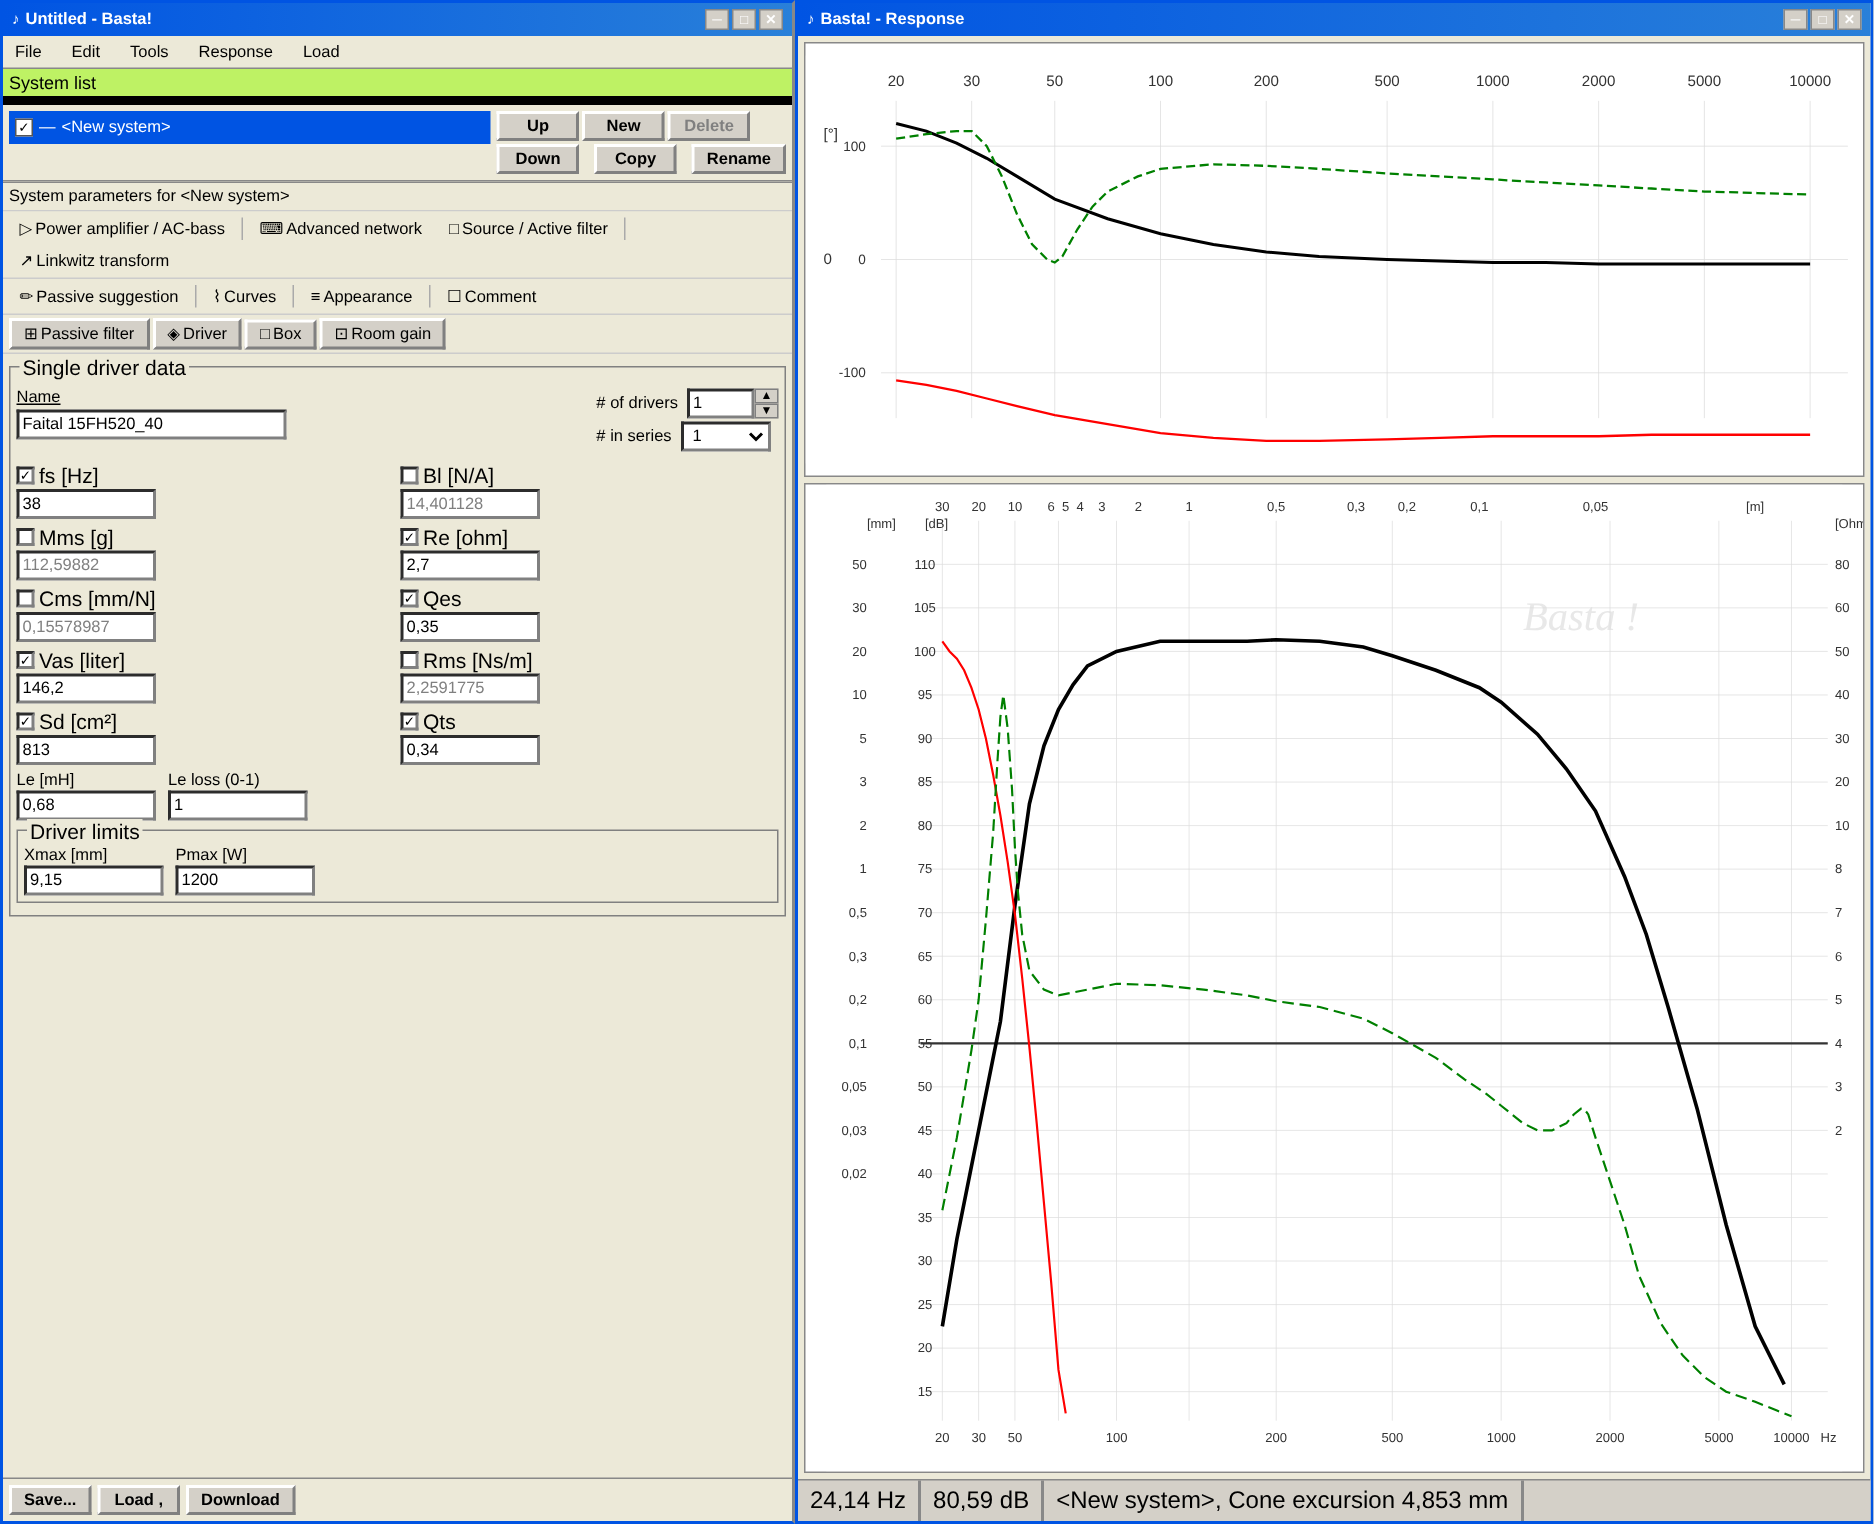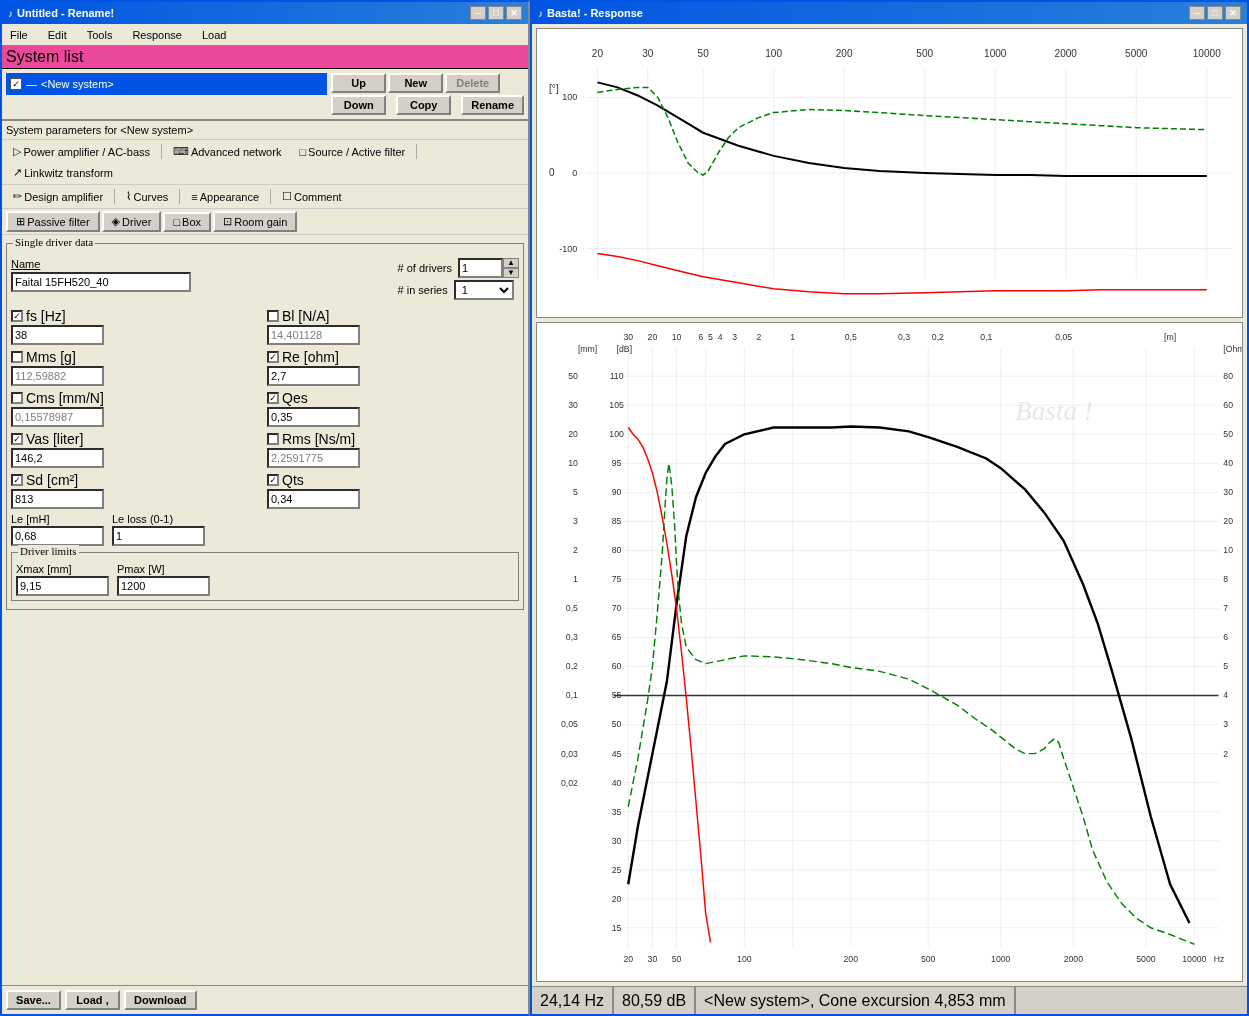--- a/index.html
+++ b/index.html
@@ -13,41 +13,41 @@
     .window-controls { display: flex; gap: 2px; }
     .win-btn { width: 16px; height: 14px; background: #d4d0c8; border: 1px solid #888; font-size: 9px; display: flex; align-items: center; justify-content: center; cursor: pointer; }
 
     
     .left-panel { width: 530px; height: 1016px; display: flex; flex-direction: column; border-right: 2px solid #888; }
     .left-title { height: 22px; }
     .menu-bar { background: #ece9d8; padding: 2px 4px; display: flex; gap: 12px; font-size: 11px; border-bottom: 1px solid #888; height: 22px; align-items: center; }
     .menu-item { cursor: pointer; padding: 2px 4px; }
 
     
-    .section-label { background: #ec4899; font-size: 16px; padding: 2px 4px; border-bottom: 1px solid #000000; }
+    .section-label { background: #bef264; font-size: 12px; padding: 2px 4px; border-bottom: 6px solid #000000; }
     .system-list-container { padding: 4px; display: flex; gap: 4px; background: #ece9d8; border-bottom: 1px solid #888; }
     .system-list-box { flex: 1; }
     .system-list-item { background: #0054e3; color: white; padding: 2px 4px; display: flex; align-items: center; gap: 4px; font-size: 11px; height: 22px; }
     .system-list-item .checkbox { width: 12px; height: 12px; background: white; border: 1px solid #555; display: inline-flex; align-items: center; justify-content: center; font-size: 9px; color: black; }
 
     .classic-btn { background: #d4d0c8; border: 2px solid; border-color: #ffffff #808080 #808080 #ffffff; padding: 2px 8px; font-size: 11px; cursor: pointer; min-width: 55px; text-align: center; white-space: nowrap; font-weight: bold; }
     .classic-btn.disabled { color: #808080; cursor: default; }
 
     
     .params-header { font-size: 11px; background: #ece9d8; padding: 3px 4px; border-bottom: 1px solid #ccc; }
     .tool-btn { display: flex; align-items: center; gap: 2px; padding: 2px 6px; cursor: pointer; font-size: 11px; border: 1px solid transparent; }
 
     
     .tabs-row { display: flex; align-items: center; padding: 2px 4px; background: #ece9d8; gap: 2px; border-bottom: 1px solid #ccc; }
     .tab-btn { display: flex; align-items: center; gap: 2px; padding: 2px 8px; cursor: pointer; font-size: 11px; border: 2px solid; border-color: #ffffff #808080 #808080 #ffffff; background: #d4d0c8; }
 
     
     .driver-section { padding: 4px; background: #ece9d8; flex: 1; overflow-y: auto; }
     .group-box { border: 1px solid #808080; margin: 4px 0; padding: 4px; position: relative; }
-    .group-box-title { position: absolute; top: -8px; left: 6px; background: #ece9d8; padding: 0 2px; font-size: 11px; font-weight: normal; font-family: Liberation Serif, serif; }
+    .group-box-title { position: absolute; top: -8px; left: 6px; background: #ece9d8; padding: 0 2px; font-size: 14px; font-weight: normal; }
 
     .form-row { display: flex; align-items: center; gap: 6px; margin: 2px 0; }
     .label-text { font-size: 11px; }
     .classic-input { border: 2px inset #808080; background: white; padding: 1px 2px; font-size: 11px; height: 20px; }
     .classic-input-sm { width: 93px; }
 
     .checkbox-label { display: flex; align-items: center; gap: 3px; font-size: 14px; cursor: pointer; }
     .classic-checkbox { width: 12px; height: 12px; border: 2px inset #808080; background: white; display: inline-flex; align-items: center; justify-content: center; font-size: 9px; }
     .classic-checkbox.checked::after { content: '✓'; }
 
@@ -73,21 +73,21 @@
     .status-cell { border-right: 2px inset #888; padding: 2px 8px; font-size: 16px; height: 100%; display: flex; align-items: center; }
     svg { width: 100%; height: 100%; }
   </style>
 </head>
 <body>
 
 <div class="left-panel window">
   <div class="window-title left-title">
     <div class="window-title-text">
       <span class="title-icon">♪</span>
-      <span>Untitled - Rename!</span>
+      <span>Untitled - Basta!</span>
     </div>
     <div class="window-controls">
       <div class="win-btn">─</div>
       <div class="win-btn">□</div>
       <div class="win-btn">✕</div>
     </div>
   </div>
 
   <div class="menu-bar">
     <span class="menu-item">File</span>
@@ -146,21 +146,21 @@
     <div style="width:1px;background:#aaa;margin:2px;"></div>
     <div class="tool-btn">
       <span>↗</span>
       <span>Linkwitz transform</span>
     </div>
   </div>
 
   <div style="background:#ece9d8; padding: 2px 4px; display: flex; gap: 2px; flex-wrap: wrap; border-bottom: 1px solid #ccc;">
     <div class="tool-btn">
       <span>✏</span>
-      <span>Design amplifier</span>
+      <span>Passive suggestion</span>
     </div>
     <div style="width:1px;background:#aaa;margin:2px;"></div>
     <div class="tool-btn">
       <span>⌇</span>
       <span>Curves</span>
     </div>
     <div style="width:1px;background:#aaa;margin:2px;"></div>
     <div class="tool-btn">
       <span>≡</span>
       <span>Appearance</span>

